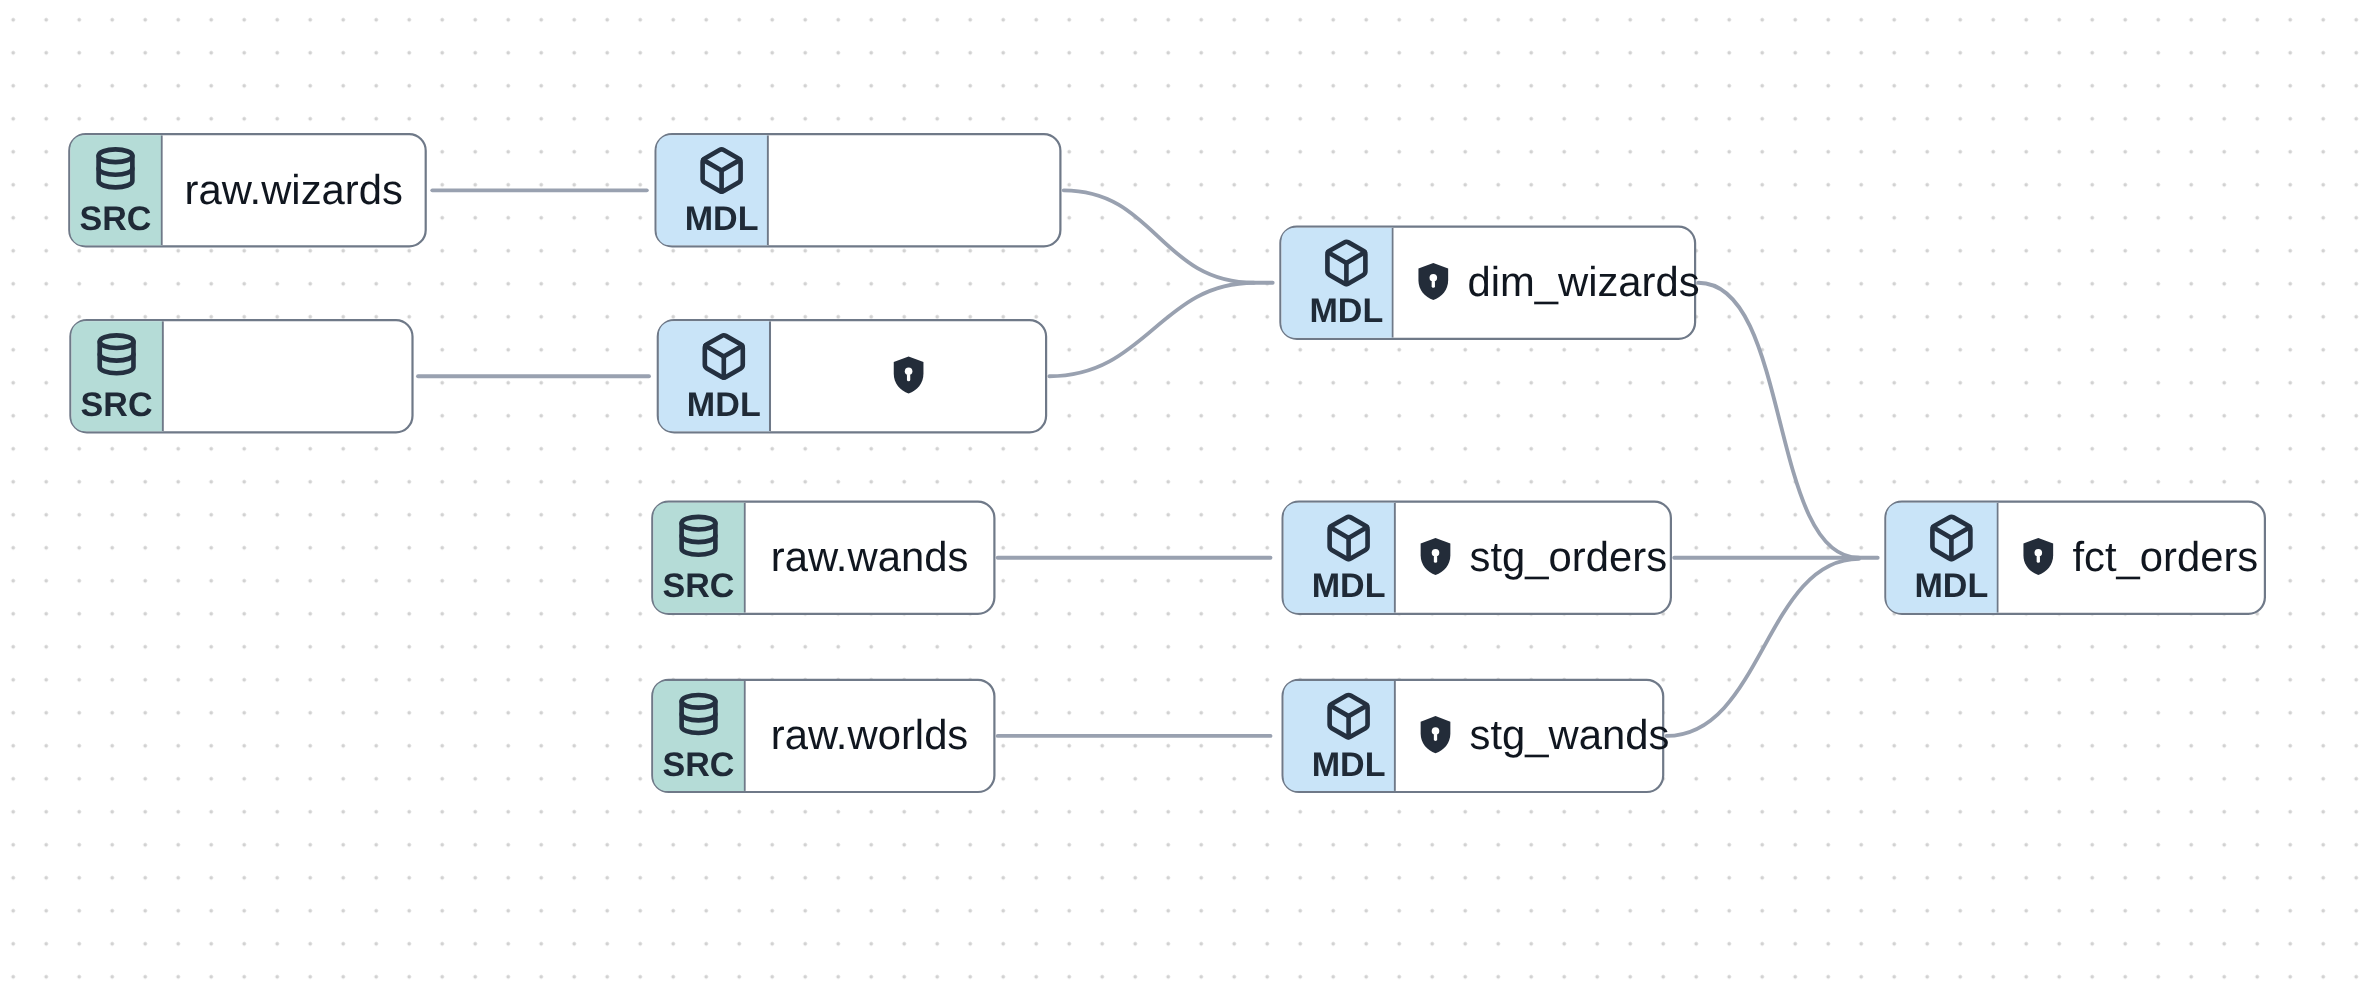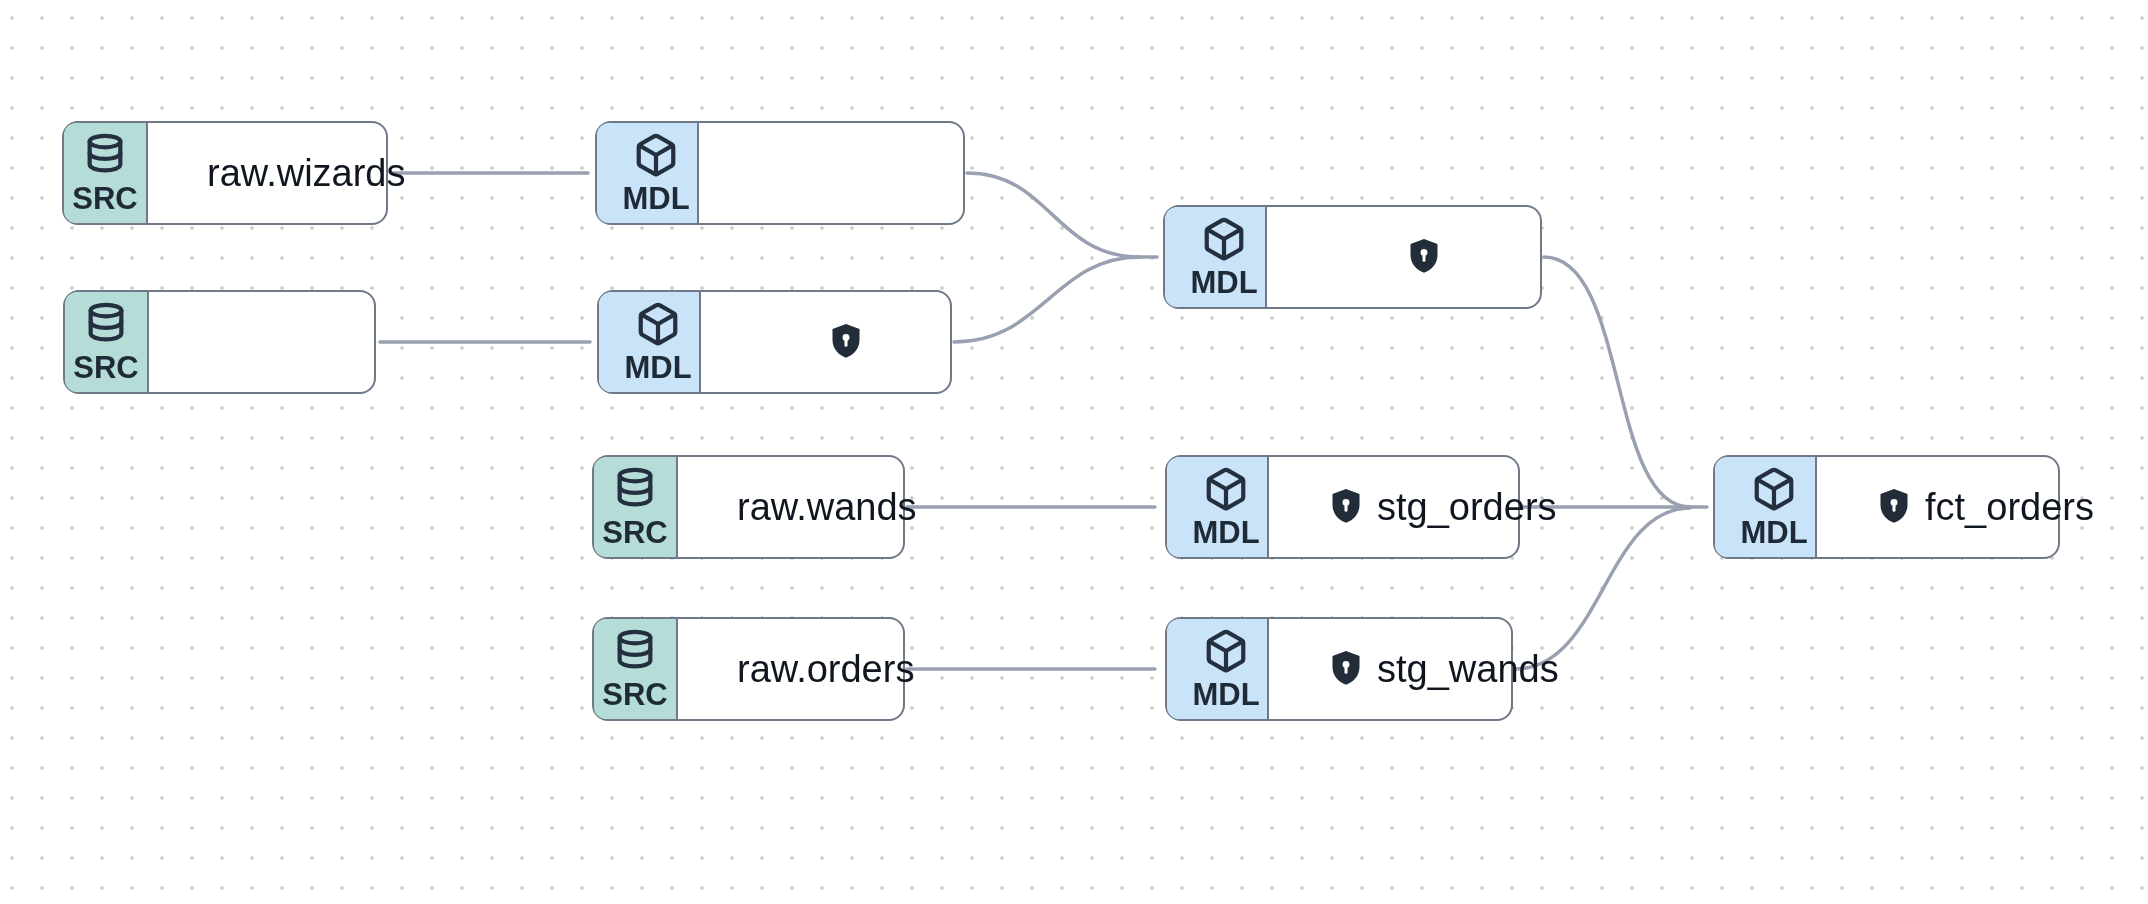--- a/index.html
+++ b/index.html
@@ -28,21 +28,21 @@
     align-items:center;justify-content:center;gap:2px;
     border-right:2.5px solid #6f7988;border-radius:12px 0 0 12px;
   }
   .badge.src{background:#b5dcd7;}
   .badge.mdl{background:#c9e4f8;padding-left:18px;}
   .badge-label{
     font-size:31px;font-weight:600;color:#1f2a37;line-height:1;margin-top:3px;
   }
   .node-body{
     flex:1;display:flex;align-items:center;justify-content:center;
-    gap:13px;padding:0 18px;margin-left:41px;
+    gap:13px;padding:0 18px;
   }
   .node-label{
     font-size:38px;font-weight:500;color:#10161f;white-space:nowrap;
   }
   .badge-icon svg{display:block;}
   .shield-icon svg{display:block;}
 
   
   .n-raw-wizards{left:62px;  top:121px; width:326px; height:104px;}
   .n-stg-wizards{left:595px; top:121px; width:370px; height:104px;}
@@ -148,20 +148,21 @@
       <span class="badge-label">MDL</span>
     </div>
     <div class="node-body">
       <span class="shield-icon">
         <svg width="36" height="40" viewBox="0 0 24 26">
             <path fill="#232c39" d="M12 1l9 3.4v7.1c0 6-3.9 10.2-9 12-5.1-1.8-9-6-9-12V4.4z"></path>
             <circle cx="12" cy="10" r="2.3" fill="#ffffff"></circle>
             <rect x="11" y="11.5" width="2" height="4.6" rx="1" fill="#ffffff"></rect>
           </svg>
       </span>
+      <span class="node-label">dim_wizards</span>
     </div>
   </div>
 
   <div class="node n-raw-orders">
     <div class="badge src">
       <span class="badge-icon">
         <svg width="46" height="46" viewBox="0 0 24 24" fill="none" stroke="#243040" stroke-width="2.2" stroke-linecap="round" stroke-linejoin="round">
             <ellipse cx="12" cy="5" rx="8" ry="3"></ellipse>
             <path d="M4 5v6c0 1.66 3.58 3 8 3s8-1.34 8-3V5"></path>
             <path d="M4 11v6c0 1.66 3.58 3 8 3s8-1.34 8-3v-6"></path>
@@ -225,21 +226,21 @@
       <span class="badge-icon">
         <svg width="46" height="46" viewBox="0 0 24 24" fill="none" stroke="#243040" stroke-width="2.2" stroke-linecap="round" stroke-linejoin="round">
             <ellipse cx="12" cy="5" rx="8" ry="3"></ellipse>
             <path d="M4 5v6c0 1.66 3.58 3 8 3s8-1.34 8-3V5"></path>
             <path d="M4 11v6c0 1.66 3.58 3 8 3s8-1.34 8-3v-6"></path>
           </svg>
       </span>
       <span class="badge-label">SRC</span>
     </div>
     <div class="node-body">
-      <span class="node-label">raw.orders</span>
+      <span class="node-label">raw.worlds</span>
     </div>
   </div>
 
   <div class="node n-stg-wands">
     <div class="badge mdl">
       <span class="badge-icon">
         <svg width="46" height="46" viewBox="0 0 24 24" fill="none" stroke="#243040" stroke-width="2.2" stroke-linecap="round" stroke-linejoin="round">
             <path d="M21 16V8a2 2 0 0 0-1-1.73l-7-4a2 2 0 0 0-2 0l-7 4A2 2 0 0 0 3 8v8a2 2 0 0 0 1 1.73l7 4a2 2 0 0 0 2 0l7-4A2 2 0 0 0 21 16z"></path>
             <polyline points="3.27 6.96 12 12.01 20.73 6.96"></polyline>
             <line x1="12" y1="22.08" x2="12" y2="12"></line>

